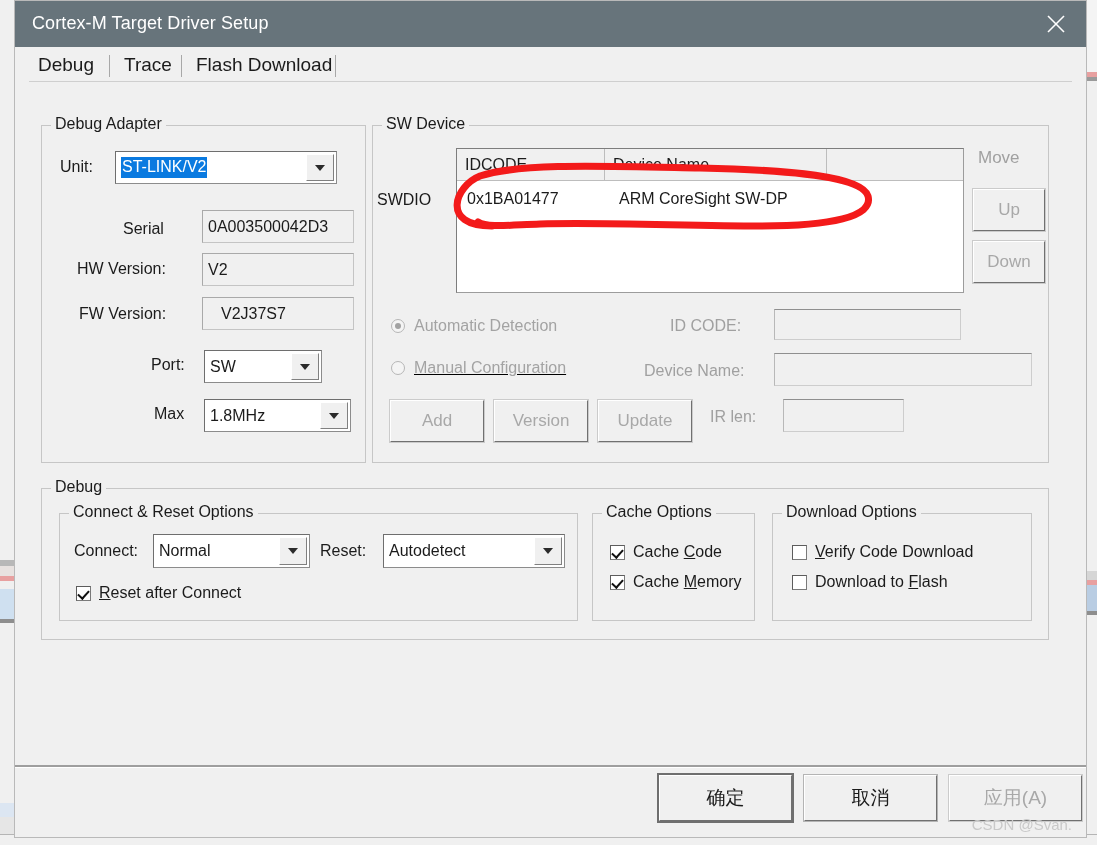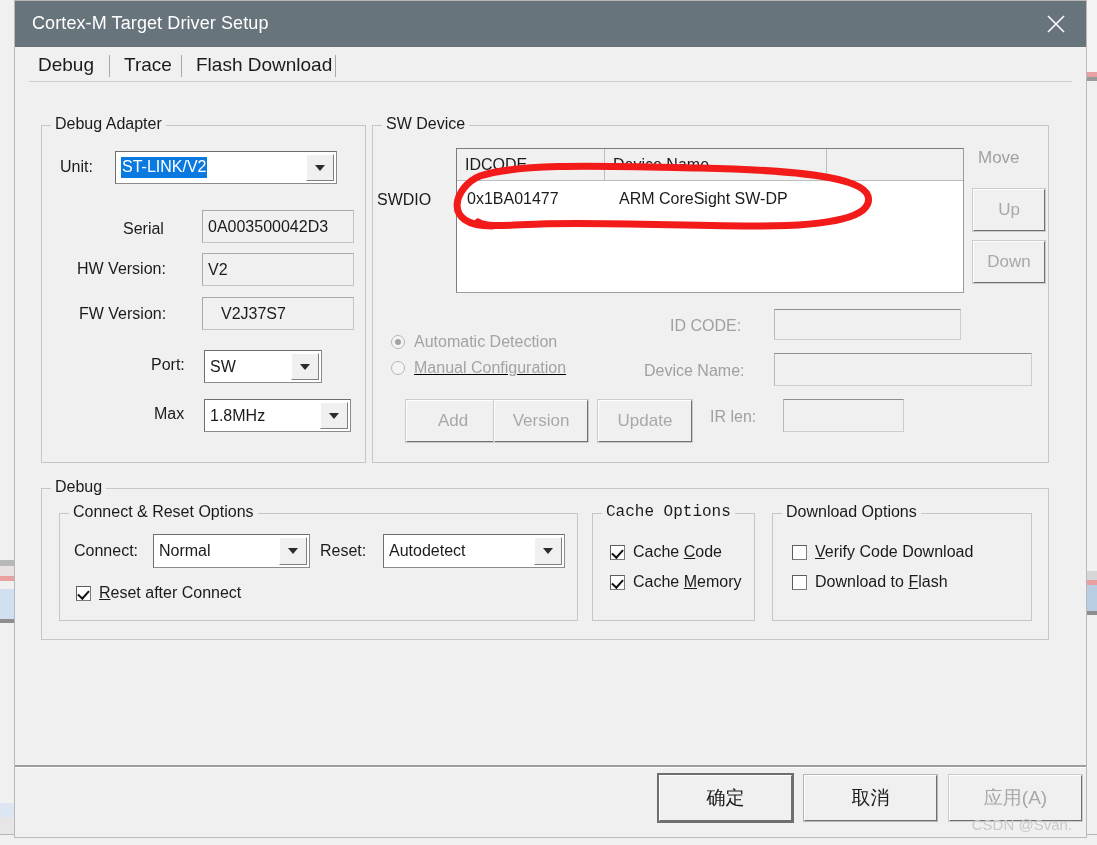--- a/index.html
+++ b/index.html
@@ -329,39 +329,39 @@
       <div class="th" style="left:370px; width:136px; border-right:none;"></div>
     </div>
     <div class="td" style="left:0; top:36px; width:148px;">0x1BA01477</div>
     <div class="td" style="left:148px; top:36px; width:222px; padding-left:14px;">ARM CoreSight SW-DP</div>
   </div>
 
   <div class="lbl dim" style="left:963px; top:147px; font-size:17px;">Move</div>
   <div class="btn dim" style="left:958px; top:188px; width:72px; height:42px;">Up</div>
   <div class="btn dim" style="left:958px; top:240px; width:72px; height:42px;">Down</div>
 
-  <div class="rbrow" style="left:376px; top:332px;">
+  <div class="rbrow" style="left:376px; top:316px;">
     <span class="rbox sel"></span>
     <span class="rblabel">Automatic Detection</span>
   </div>
   <div class="rbrow" style="left:376px; top:358px;text-decoration:underline;">
     <span class="rbox"></span>
     <span class="rblabel">Manual Configuration</span>
   </div>
 
   <div class="lbl dim" style="left:655px; top:316px;">ID CODE:</div>
   <div class="field disabled" style="left:759px; top:308px; width:187px; height:31px;"></div>
 
   <div class="lbl dim" style="left:629px; top:361px;">Device Name:</div>
   <div class="field disabled" style="left:759px; top:352px; width:258px; height:33px;"></div>
 
   <div class="lbl dim" style="left:695px; top:407px;">IR len:</div>
   <div class="field disabled" style="left:768px; top:398px; width:121px; height:33px;"></div>
 
-  <div class="btn dim" style="left:375px; top:399px; width:94px; height:42px;margin-left:16px;">Add</div>
+  <div class="btn dim" style="left:375px; top:399px; width:94px; height:42px;">Add</div>
   <div class="btn dim" style="left:479px; top:399px; width:94px; height:42px;">Version</div>
   <div class="btn dim" style="left:583px; top:399px; width:94px; height:42px;">Update</div>
 
   <div class="group" style="left:26px; top:487px; width:1008px; height:152px;">
     <div class="group-title">Debug</div>
   </div>
 
   <div class="group" style="left:44px; top:512px; width:519px; height:108px;">
     <div class="group-title">Connect &amp; Reset Options</div>
   </div>
@@ -377,21 +377,21 @@
     <div class="val">Autodetect</div>
     <div class="arrowbox">
       <span class="caret"></span>
     </div>
   </div>
   <div class="cbrow" style="left:61px; top:583px;">
     <span class="cbox checked"></span>
     <span class="cblabel"><span class="u">R</span><span>eset after Connect</span></span>
   </div>
 
-  <div class="group" style="left:577px; top:512px; width:163px; height:108px;font-family:Liberation Mono, monospace;">
+  <div class="group" style="left:577px; top:512px; width:163px; height:108px;">
     <div class="group-title">Cache Options</div>
   </div>
   <div class="cbrow" style="left:595px; top:542px;">
     <span class="cbox checked"></span>
     <span class="cblabel"><span>Cache </span><span class="u">C</span><span>ode</span></span>
   </div>
   <div class="cbrow" style="left:595px; top:572px;">
     <span class="cbox checked"></span>
     <span class="cblabel"><span>Cache </span><span class="u">M</span><span>emory</span></span>
   </div>

